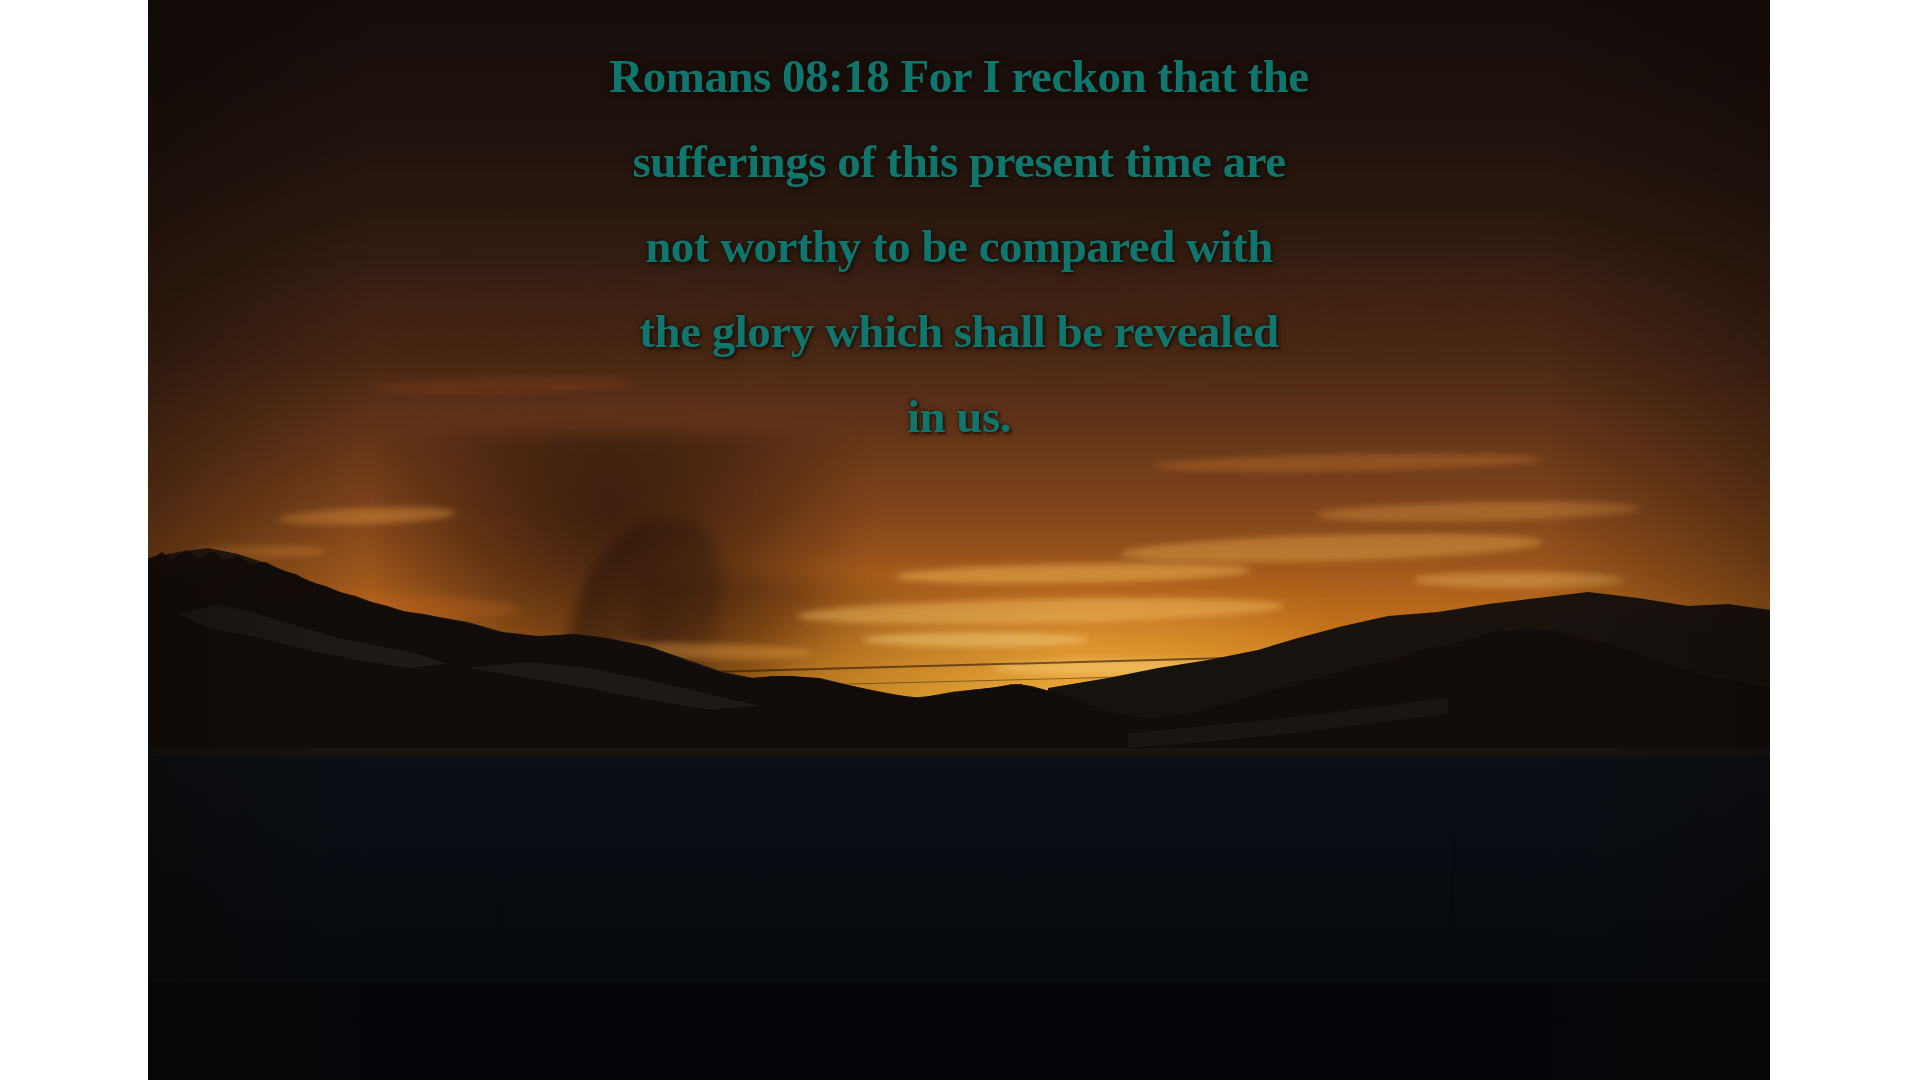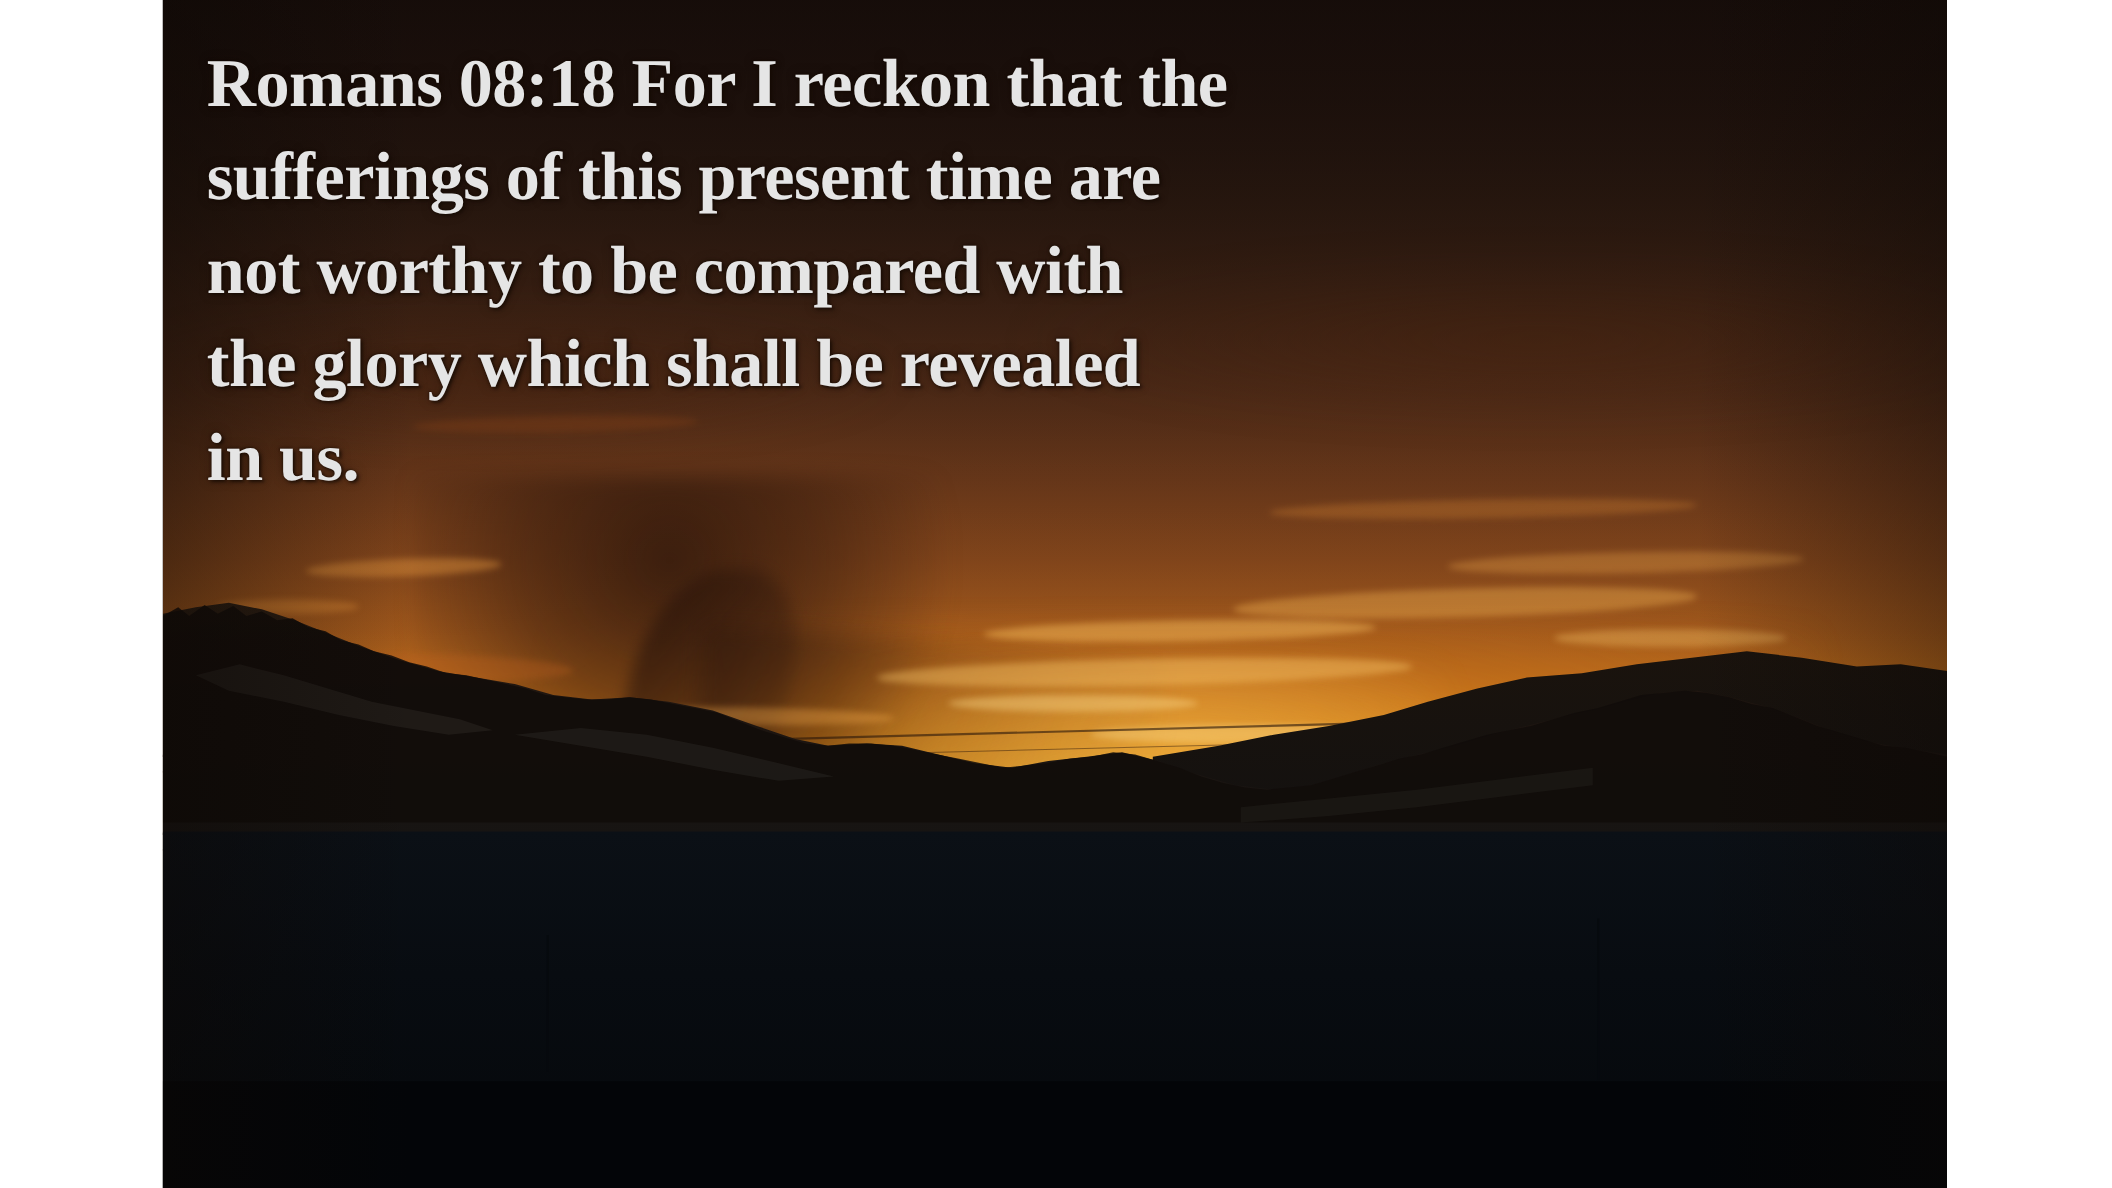--- a/index.html
+++ b/index.html
@@ -165,25 +165,25 @@
     width:2px;
     background:rgba(6,10,14,.92);
   }
 
   
   #verse {
     position:absolute;
     left:0; top:34px;
     width:100%;
     padding:0 40px;
-    text-align:left;
-    color:#e5e5e5;
+    text-align:center;
+    color:#0f766e;
     font-family:"Liberation Serif", "DejaVu Serif", serif;
     font-weight:bold;
-    font-size:62px;
+    font-size:47px;
     line-height:85px;
     letter-spacing:-0.5px;
     text-shadow:
        2px 2px 3px rgba(20,10,4,.78),
       -1px -1px 2px rgba(20,10,4,.45),
        0 0 10px rgba(30,14,6,.35);
     white-space:pre-line;
     user-select:none;
   }
 </style>

